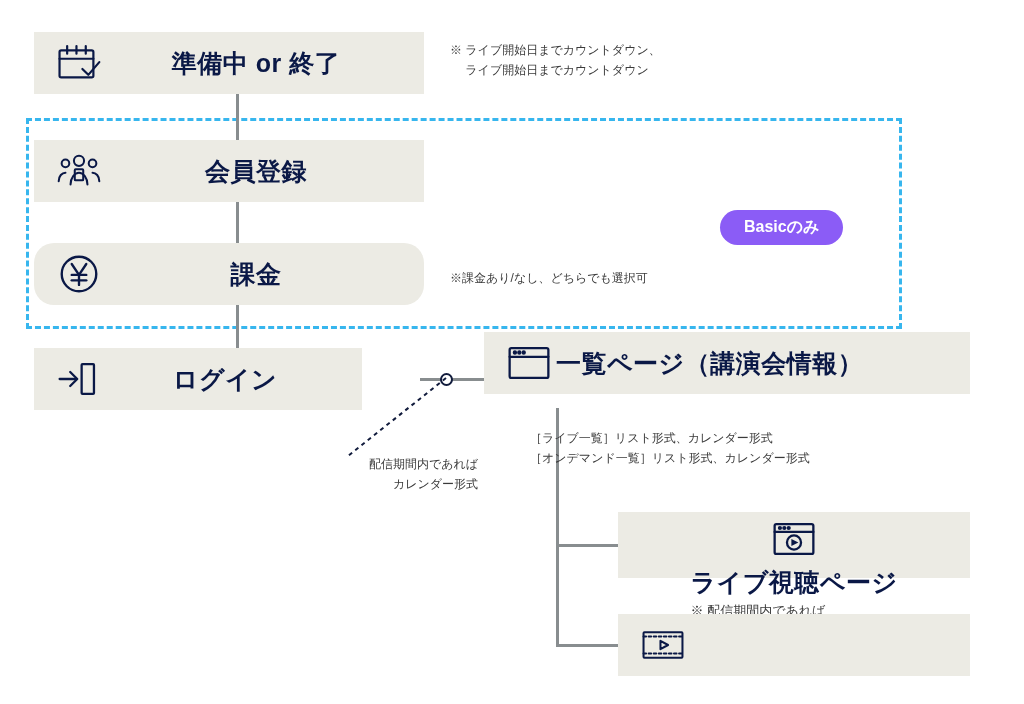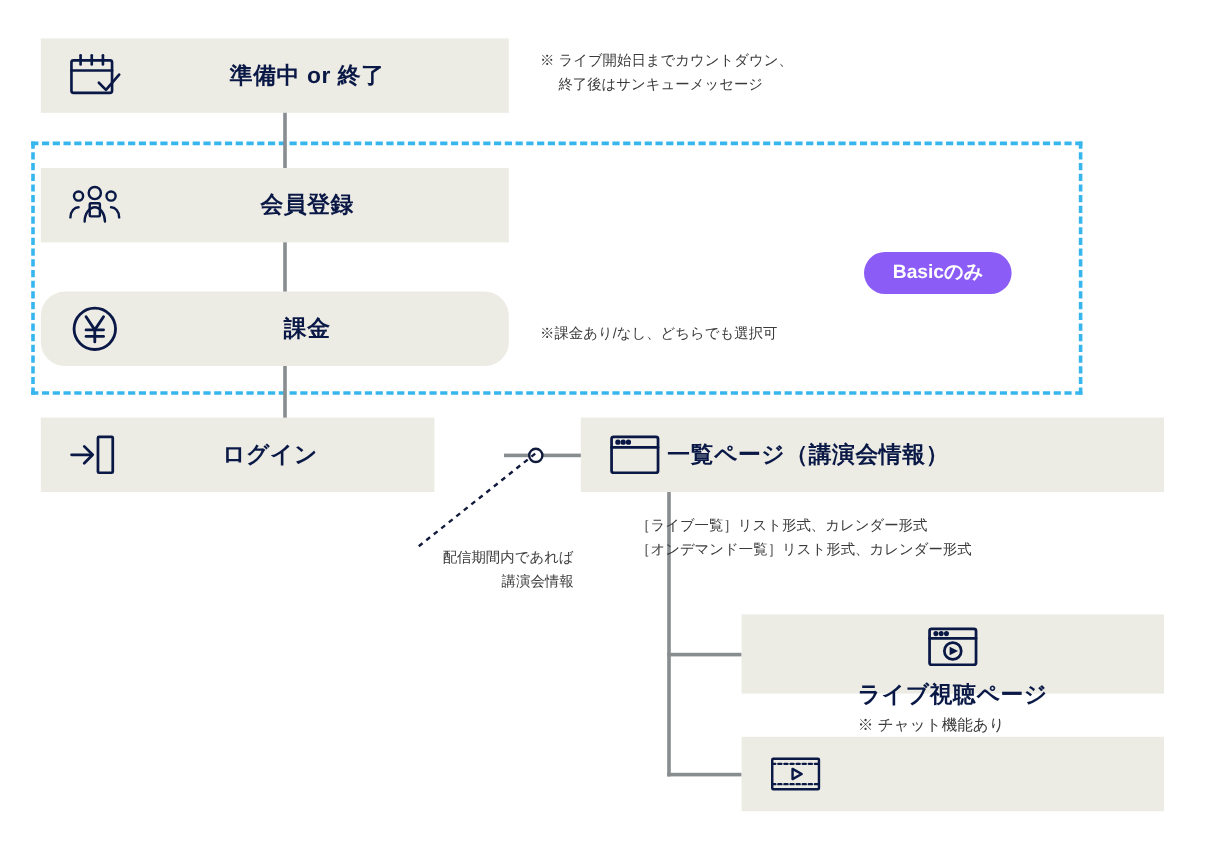--- a/index.html
+++ b/index.html
@@ -6,21 +6,21 @@
   .canvas{position:relative;width:1024px;height:704px;}
   .node{
     position:absolute;
     background:#ecebe4;
     display:flex;align-items:center;
     padding:0 18px;
     box-sizing:border-box;
   }
   .node .icon{flex:0 0 54px;display:flex;align-items:center;justify-content:center;}
   .node .label-stack{display:flex;flex-direction:column;align-items:flex-start;justify-content:center;flex:1;}
-  .node-title{font-size:19px;font-weight:700;color:#0a1846;letter-spacing:.5px;white-space:nowrap;}
+  .node-title{font-size:25px;font-weight:700;color:#0a1846;letter-spacing:.5px;white-space:nowrap;}
   .node-sub{font-size:13px;color:#3a3a3a;margin-top:3px;}
   .note{
     position:absolute;font-size:12px;color:#3a3a3a;line-height:1.7;
   }
   .dashed-band{
     position:absolute;
     border:3px dashed #37b6ee;
     box-sizing:border-box;
   }
   .badge{
@@ -74,21 +74,21 @@
         <line x1="34" y1="3" x2="34" y2="12"></line>
         <polyline points="30,30 37,37 50,22"></polyline>
       </svg>
     </span>
     <div class="label-stack center-title">
       <span class="node-title" style="align-self:center;">準備中 or 終了</span>
     </div>
   </div>
   <div class="note" style="left:450px;top:40px;">
     <span>※ ライブ開始日までカウントダウン、</span><br>
-    <span>　 終了後はサンキューメッセージ</span>
+    <span>　 ライブ開始日までカウントダウン</span>
   </div>
 
   <div class="node" style="left:34px;top:140px;width:390px;height:62px;">
     <span class="icon">
       <svg width="44" height="38" viewBox="0 0 52 44" fill="none" stroke="#0a1846" stroke-width="2.4" stroke-linecap="round" stroke-linejoin="round">
         <circle cx="26" cy="10" r="6"></circle>
         <path d="M16 38c0-8 5-14 10-14s10 6 10 14"></path>
         <circle cx="10" cy="13" r="4.5"></circle>
         <path d="M2 34c0-6 4-10 8-10"></path>
         <circle cx="42" cy="13" r="4.5"></circle>
@@ -126,24 +126,24 @@
         <polyline points="3,20 22,20"></polyline>
         <polyline points="15,12 23,20 15,28"></polyline>
       </svg>
     </span>
     <div class="label-stack center-title">
       <span class="node-title" style="align-self:center;">ログイン</span>
     </div>
   </div>
   <div class="note" style="left:288px;top:454px;text-align:right;width:190px;">
     <span>配信期間内であれば</span><br>
-    <span>講演会情報</span>
+    <span>カレンダー形式</span>
   </div>
 
-  <div class="node" style="left:484px;top:348px;width:486px;height:62px;">
+  <div class="node" style="left:484px;top:332px;width:486px;height:62px;">
     <span class="icon">
       <svg width="44" height="36" viewBox="0 0 50 40" fill="none" stroke="#0a1846" stroke-width="2.6" stroke-linecap="round" stroke-linejoin="round">
         <rect x="3" y="3" width="44" height="34" rx="2"></rect>
         <line x1="3" y1="13" x2="47" y2="13"></line>
         <circle cx="9" cy="8" r="1.2" fill="#0a1846"></circle>
         <circle cx="14" cy="8" r="1.2" fill="#0a1846"></circle>
         <circle cx="19" cy="8" r="1.2" fill="#0a1846"></circle>
       </svg>
     </span>
     <span class="node-title">一覧ページ（講演会情報）</span>
@@ -160,21 +160,21 @@
         <line x1="3" y1="12" x2="47" y2="12"></line>
         <circle cx="9" cy="7.5" r="1.1" fill="#0a1846"></circle>
         <circle cx="14" cy="7.5" r="1.1" fill="#0a1846"></circle>
         <circle cx="19" cy="7.5" r="1.1" fill="#0a1846"></circle>
         <circle cx="25" cy="24" r="8"></circle>
         <polygon points="22,20 22,28 30,24" fill="#0a1846" stroke="none"></polygon>
       </svg>
     </span>
     <div class="label-stack">
       <span class="node-title">ライブ視聴ページ</span>
-      <span class="node-sub">※ チャット機能あり</span>
+      <span class="node-sub">※ 配信期間内であれば</span>
     </div>
   </div>
 
   <div class="node" style="left:618px;top:614px;width:352px;height:62px;">
     <span class="icon">
       <svg width="44" height="32" viewBox="0 0 52 36" fill="none" stroke="#0a1846" stroke-width="2.4" stroke-linecap="round" stroke-linejoin="round">
         <rect x="3" y="3" width="46" height="30" rx="1"></rect>
         <line x1="3" y1="8" x2="49" y2="8" stroke-dasharray="3 3"></line>
         <line x1="3" y1="28" x2="49" y2="28" stroke-dasharray="3 3"></line>
         <polygon points="23,13 23,23 32,18" fill="none"></polygon>

